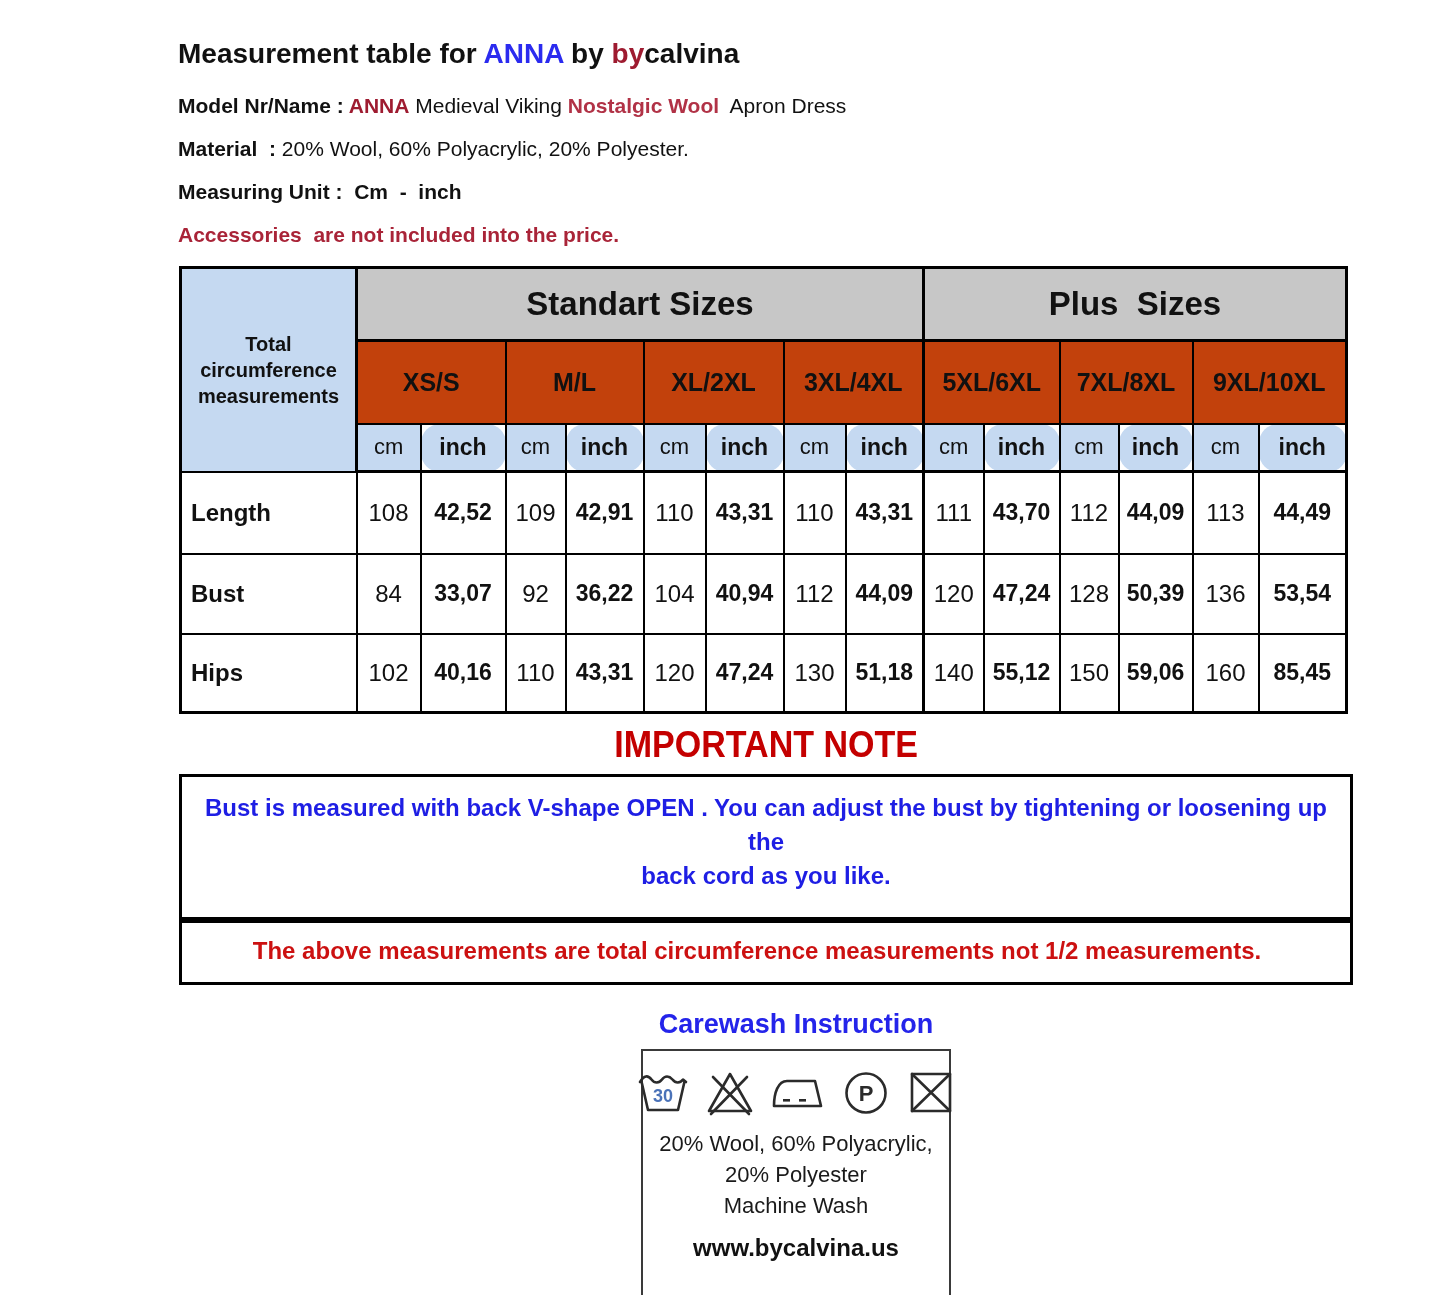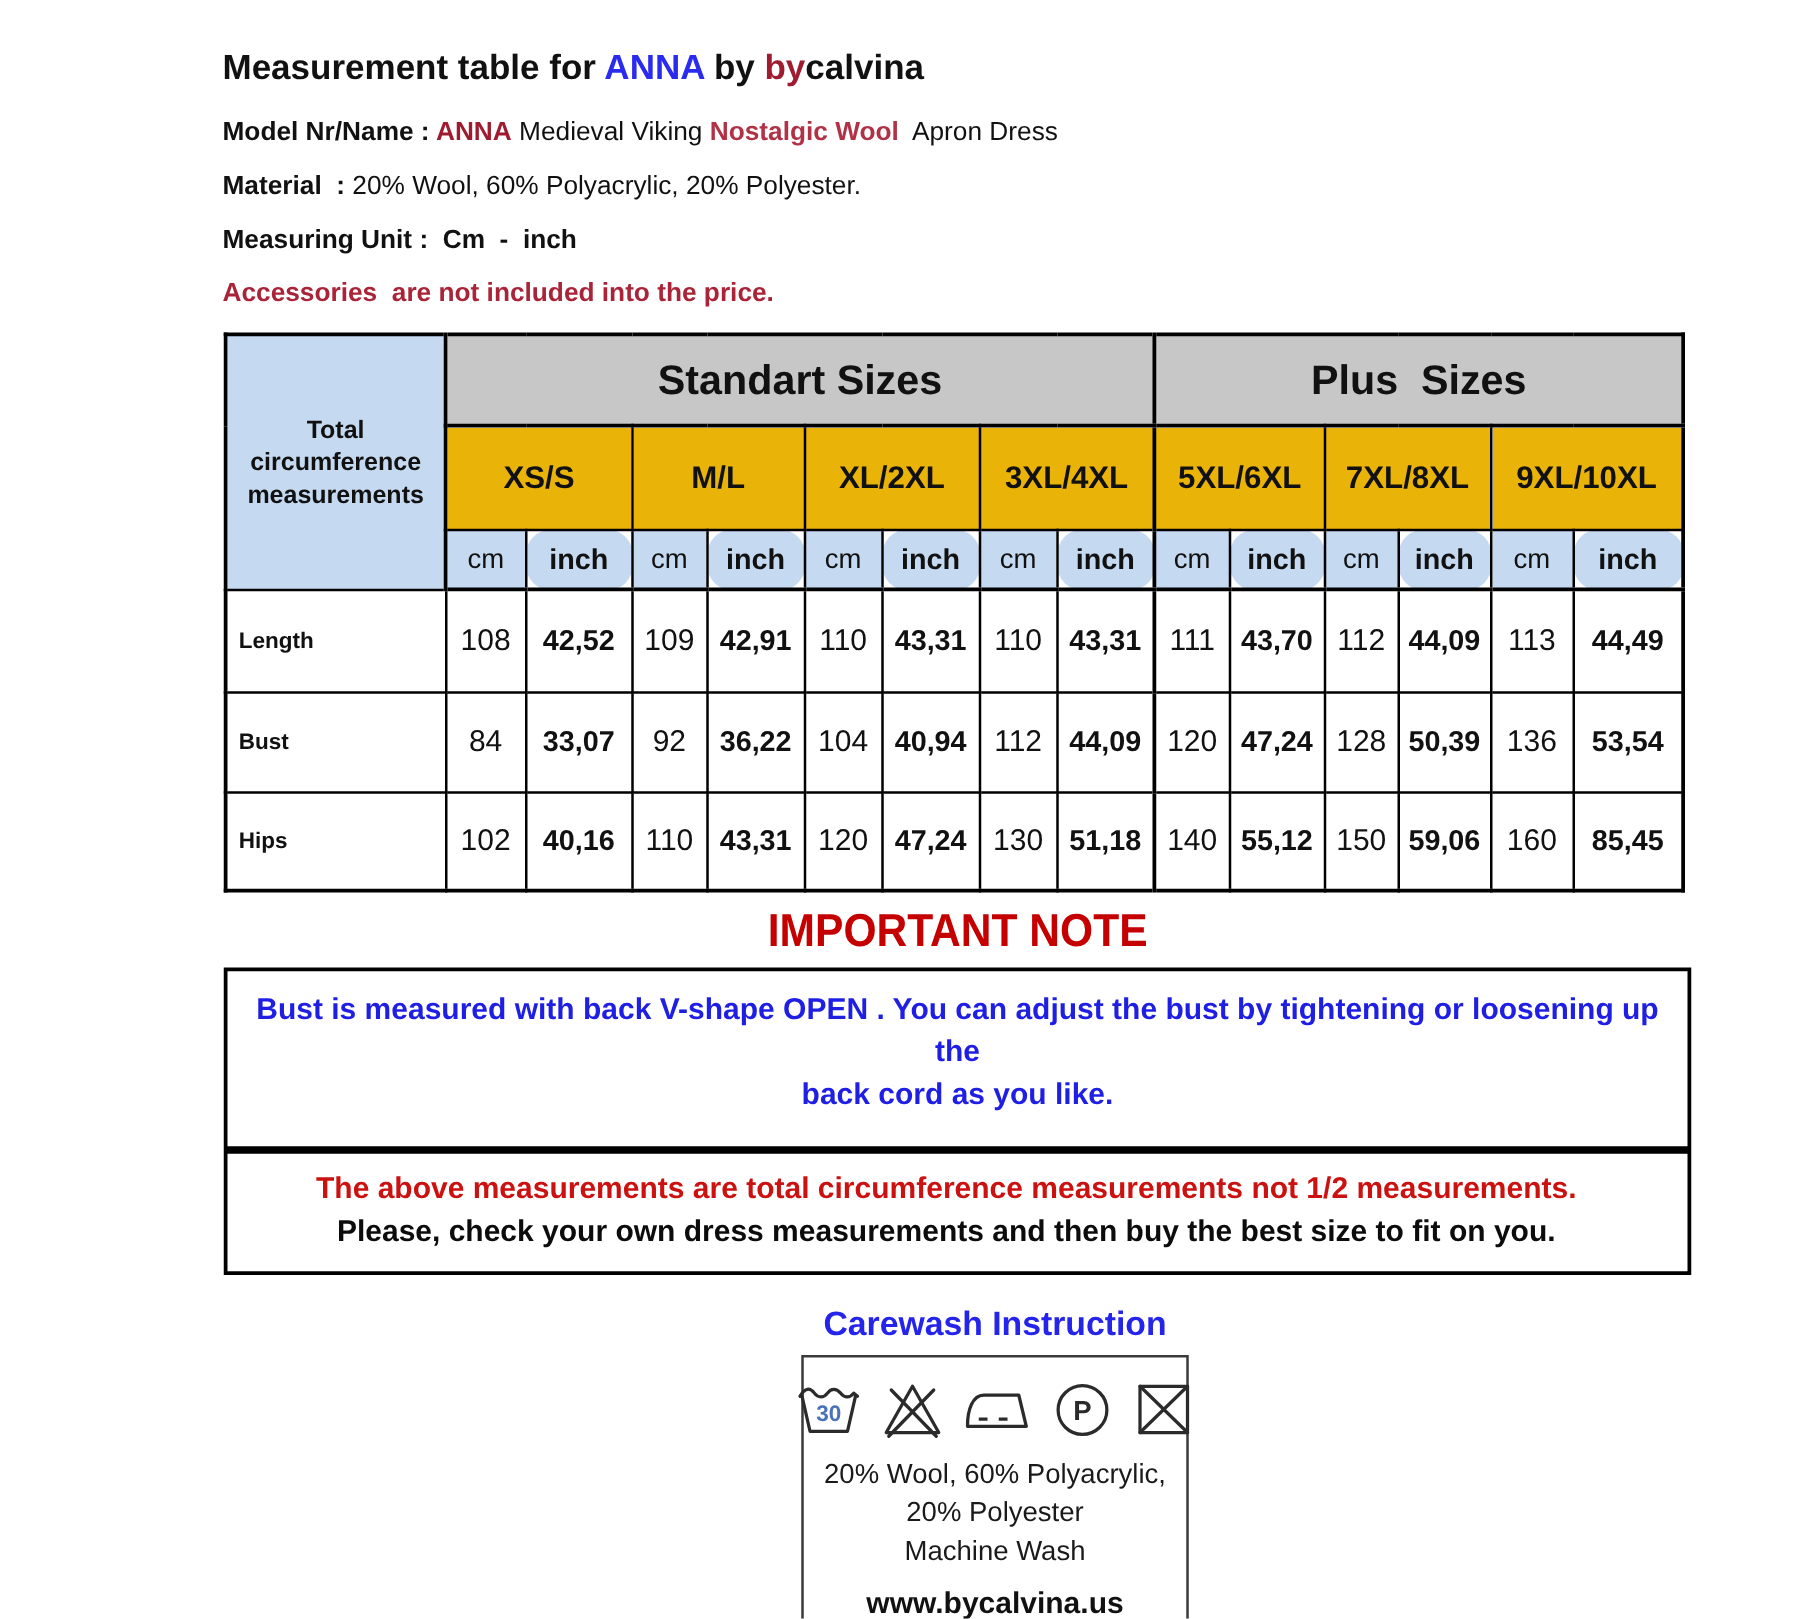--- a/index.html
+++ b/index.html
@@ -14,25 +14,25 @@
   .crimson-lt{color:#B13246;font-weight:bold;}
   .acc{color:#A92438;font-weight:bold;}
 
   
   table.meas{border-collapse:collapse;table-layout:fixed;margin:14px 0 0 131px;
              border:3px solid #000;}
   table.meas th,table.meas td{border:2px solid #000;padding:0;text-align:center;vertical-align:middle;overflow:hidden;}
   .corner{background:#C5D9F1;font-weight:bold;font-size:20px;line-height:26px;
           border-right:3px solid #000 !important;padding:0 6px !important;}
   .grp{background:#C7C7C7;font-weight:bold;font-size:33px;border-bottom:3px solid #000 !important;white-space:pre-wrap;}
-  .size-th{background:#eab308;font-weight:bold;font-size:25px;}
+  .size-th{background:#c2410c;font-weight:bold;font-size:25px;}
   .unit-th{background:#C5D9F1;border-bottom:3px solid #000 !important;}
   .unit-cm{font-size:22px;font-weight:normal;}
   .unit-in{font-size:23px;font-weight:bold;border-radius:19px;}
-  .rowlab{font-weight:bold;font-size:18px;text-align:left !important;padding-left:9px !important;background:#fff;}
+  .rowlab{font-weight:bold;font-size:24px;text-align:left !important;padding-left:9px !important;background:#fff;}
   td.cm{font-size:24px;font-weight:normal;}
   td.in{font-size:23px;font-weight:bold;}
   .sec{border-left:3px solid #000 !important;}
   tr.r-g{height:73px;} tr.r-s{height:83px;} tr.r-u{height:48px;}
   tr.r-d1{height:82px;} tr.r-d2{height:80px;} tr.r-d3{height:79px;}
 
   
   .lower{width:1174px;margin-left:131px;}
   .imp-head-wrap{text-align:center;margin:10px 0 8px 0;}
   .imp-head{display:inline-block;color:#C40000;font-weight:bold;font-size:37px;
@@ -177,21 +177,20 @@
   <div class="lower">
     <div class="imp-head-wrap"><span class="imp-head">IMPORTANT NOTE</span></div>
 
     <div class="nbox nbox1">
       <div>Bust is measured with back V-shape OPEN . You can adjust the bust by tightening or loosening up the</div>
       <div>back cord as you like.</div>
     </div>
 
     <div class="nbox nbox2">
       <div class="red">The above measurements are total circumference measurements not 1/2 measurements.</div>
-      <div class="blk">Please, check your own dress measurements and then buy the best size to fit on you.</div>
     </div>
 
     <div class="care-wrap">
       <div class="care-head">Carewash Instruction</div>
       <div class="care-box">
         <div class="icons">
           <span>
             <svg width="54" height="48" viewBox="0 0 54 48" fill="none" stroke="#2b2b2b" stroke-width="2.6" stroke-linecap="round" stroke-linejoin="round">
               <path d="M4,14 C8,7 12,7 15.5,11.5 C18.5,15.5 23,15.5 26,11.5 C29,7.5 33,7.5 36.5,11.5 C39.5,15.5 44,15.5 47,11.5 L50,14"></path>
               <path d="M5.5,13.5 L12,42 L42,42 L48.5,13.5"></path>

